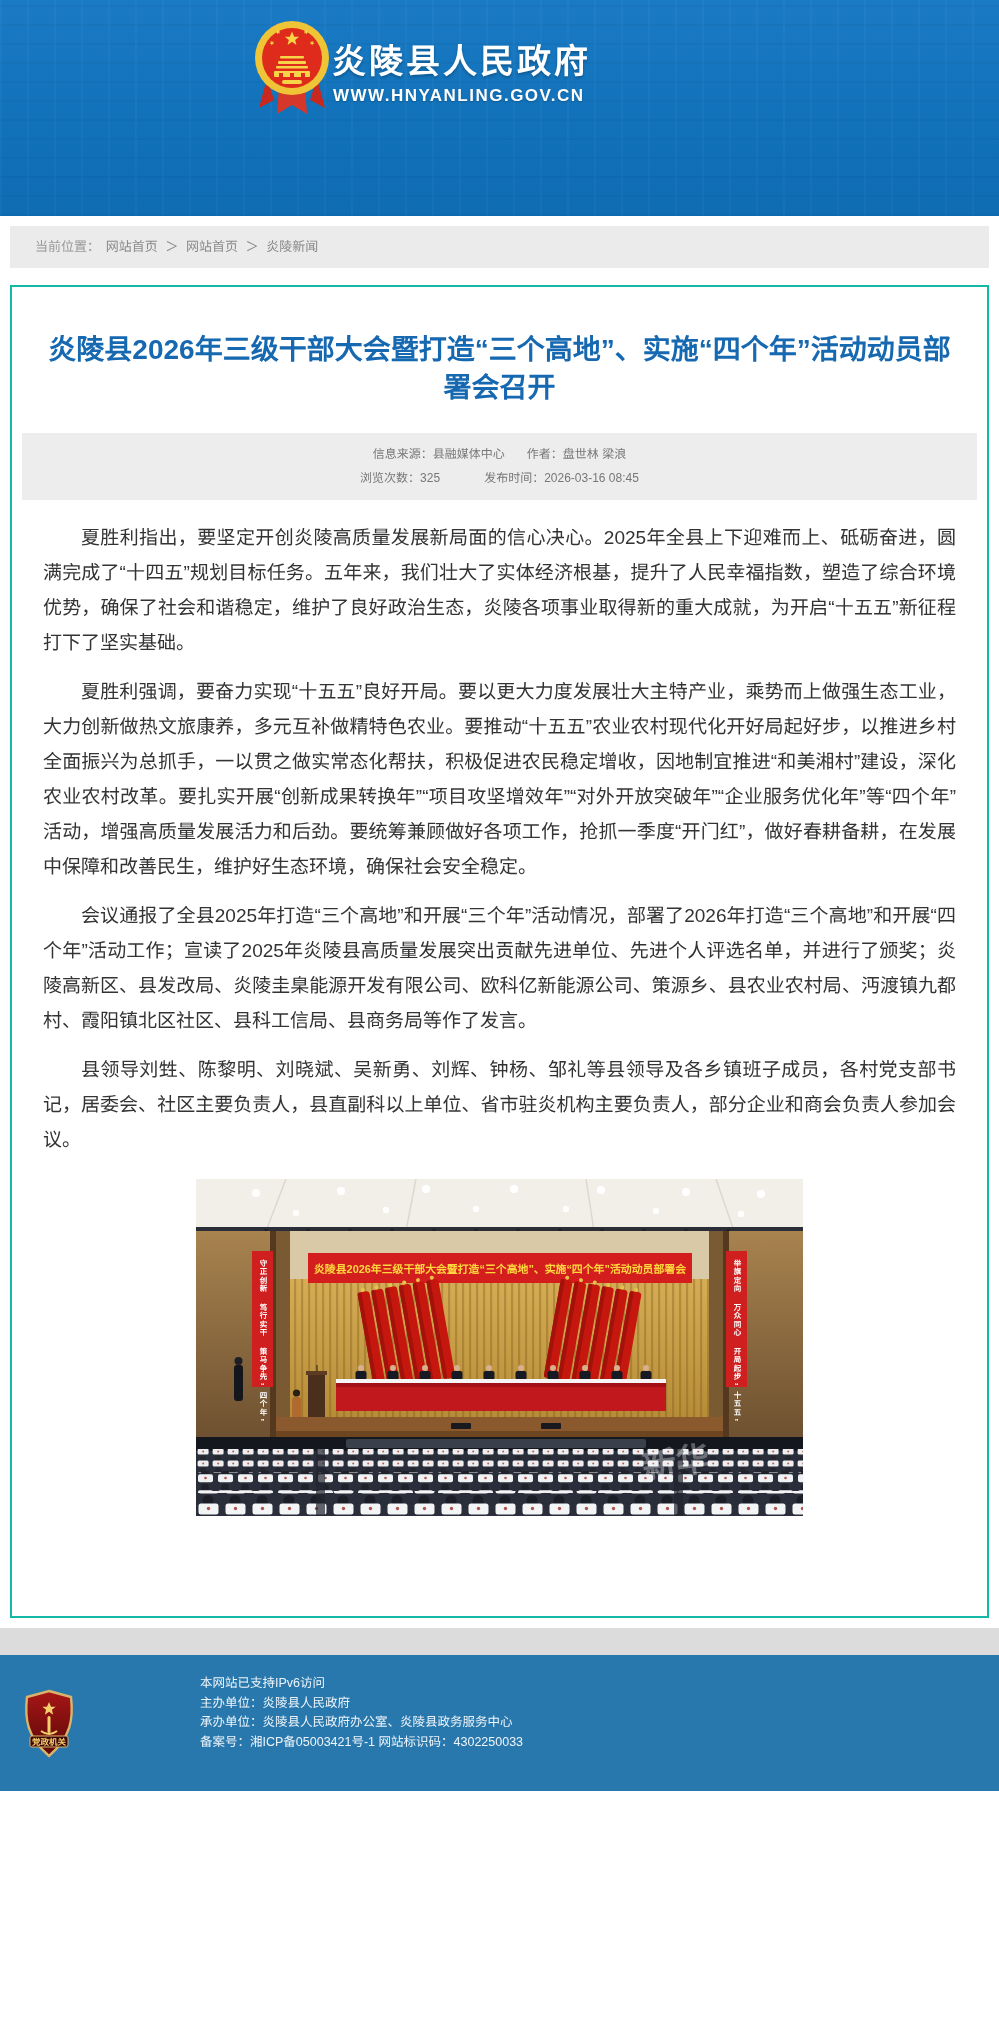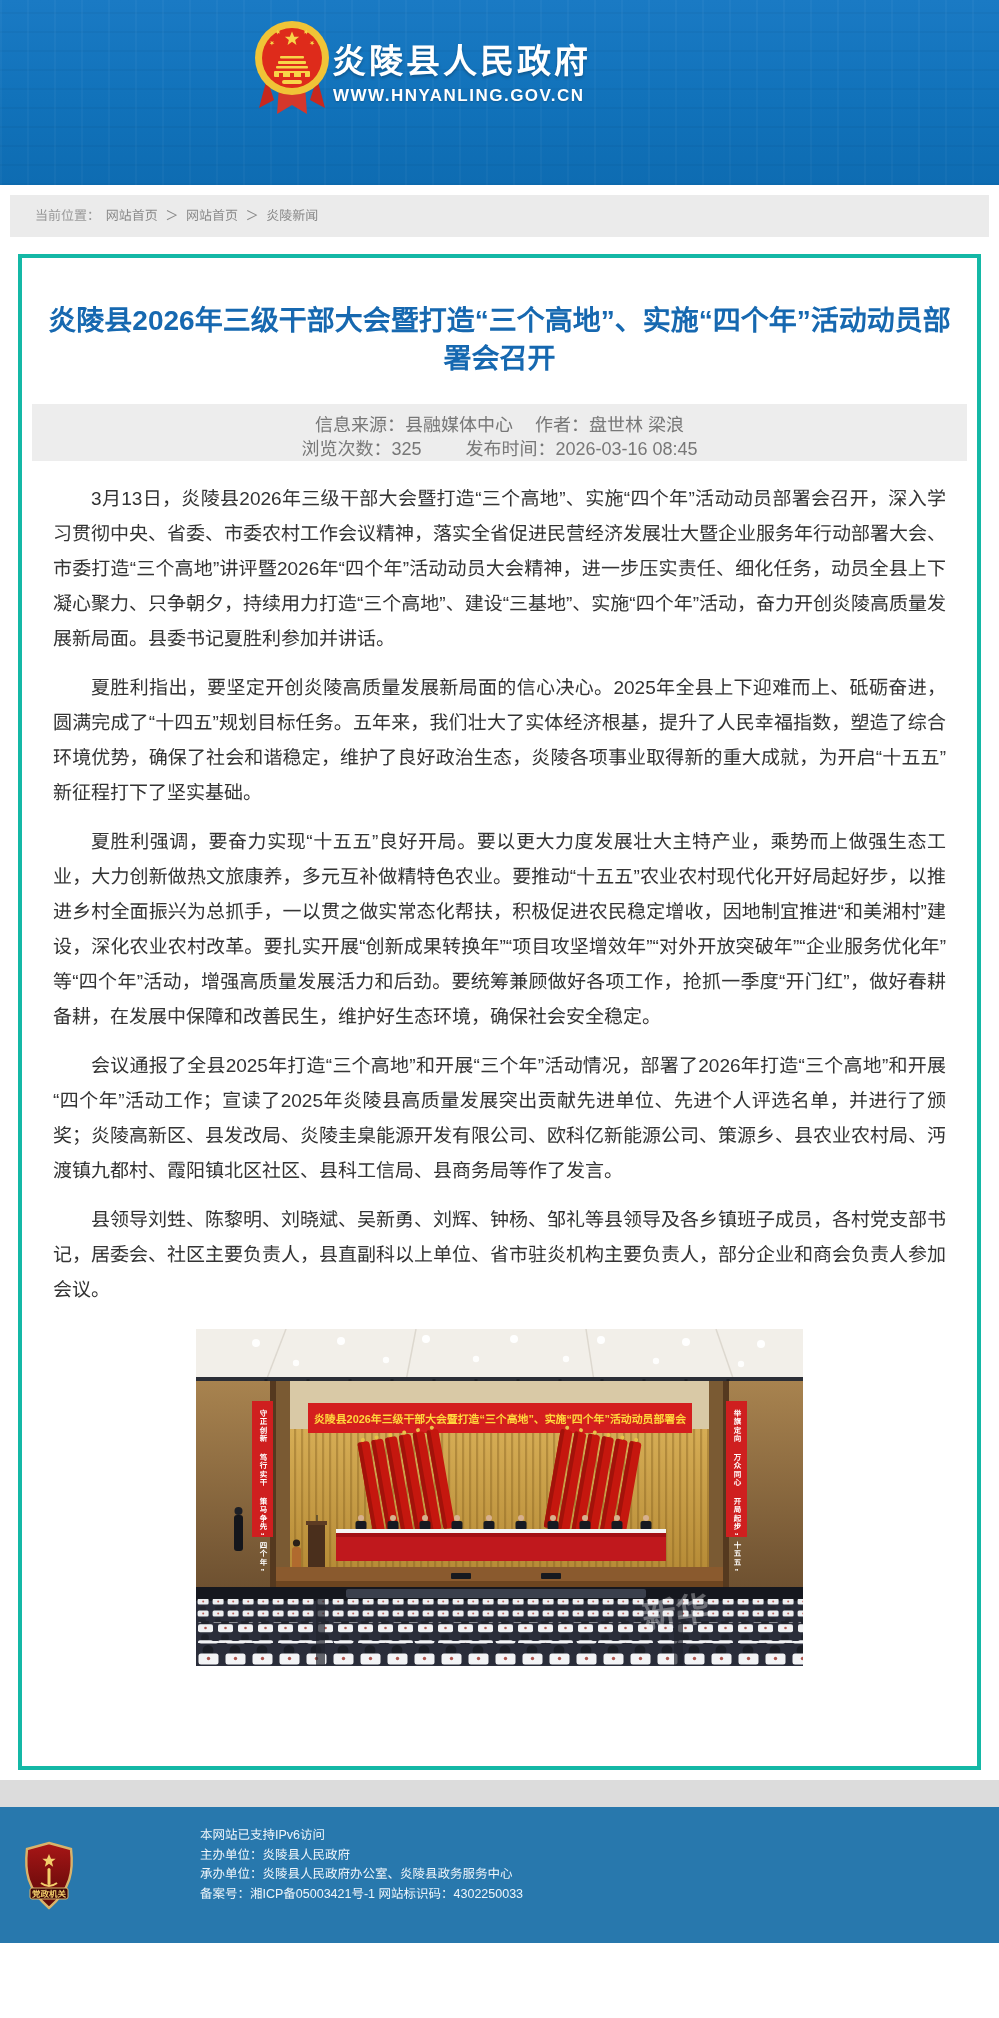--- a/index.html
+++ b/index.html
@@ -1,36 +1,36 @@
 <!DOCTYPE html>
 <html lang="zh-CN"><head>
 <meta charset="utf-8">
 <style>
   html,body{margin:0;padding:0;background:#ffffff;}
   body{width:999px;font-family:"Liberation Sans","DejaVu Sans",sans-serif;-webkit-font-smoothing:antialiased;}
 
   
-  .site-header{position:relative;height:185px;background:linear-gradient(180deg,#1a7ac4 0%,#1172ba 55%,#0e6cb2 100%);overflow:hidden;}
+  .site-header{position:relative;height:216px;background:linear-gradient(180deg,#1a7ac4 0%,#1172ba 55%,#0e6cb2 100%);overflow:hidden;}
   .site-header::before{content:"";position:absolute;inset:0;
     background-image:repeating-linear-gradient(90deg,rgba(255,255,255,.055) 0 2px,transparent 2px 27px),
                      repeating-linear-gradient(0deg,rgba(0,0,0,.05) 0 2px,transparent 2px 19px);
     opacity:.55;}
   .emblem{position:absolute;left:252px;top:18px;}
   .site-title{position:absolute;left:332px;top:34px;color:#ffffff;font-size:34px;font-weight:bold;letter-spacing:3px;text-shadow:0 2px 3px rgba(0,0,0,.25);}
   .site-url{position:absolute;left:333px;top:86px;color:#ffffff;font-size:17px;font-weight:bold;letter-spacing:1.5px;text-shadow:0 1px 2px rgba(0,0,0,.2);}
 
   
   .breadcrumb{margin:10px 10px 0;height:42px;line-height:42px;background:#ebebeb;font-size:13px;color:#999;padding-left:25px;box-sizing:border-box;}
   .breadcrumb .bc-link{color:#8a8a8a;text-decoration:none;margin:0 2px;cursor:pointer;}
   .breadcrumb .bc-sep{color:#8a8a8a;margin:0 2px;}
 
   
-  .panel{margin:17px 18px 0;background:#ffffff;border:4px solid #14b8a6;padding-bottom:100px;}
+  .panel{margin:17px 10px 0;background:#ffffff;border:2px solid #14b8a6;padding-bottom:100px;}
   .article-title{margin:44px 24px 0;text-align:center;color:#1668b0;font-size:28px;font-weight:bold;line-height:38px;}
-  .meta-box{margin:26px 10px 0;background:#ededed;text-align:center;font-size:18px;color:#777;padding:9px 0 0;}
+  .meta-box{margin:26px 10px 0;background:#ededed;text-align:center;font-size:12px;color:#777;padding:9px 0 10px;}
   .meta-box .meta-line{line-height:24px;}
   .meta-box .gap{display:inline-block;width:22px;}
   .meta-box .gap-wide{display:inline-block;width:44px;}
 
   .article-body{padding:20px 31px 0;font-size:19px;line-height:35px;color:#333;text-align:justify;}
   .article-body p{margin:0 0 14px;text-indent:2em;}
 
   .photo-wrap{text-align:center;margin-top:22px;}
   .photo-svg{display:block;margin:0 auto;}
 
@@ -87,21 +87,20 @@
   <div class="meta-box">
     <div class="meta-line">
       <span>信息来源：</span><span>县融媒体中心</span><span class="gap"></span><span>作者：</span><span>盘世林 梁浪</span>
     </div>
     <div class="meta-line">
       <span>浏览次数：</span><span>325</span><span class="gap-wide"></span><span>发布时间：</span><span>2026-03-16 08:45</span>
     </div>
   </div>
 
   <div class="article-body">
-    <p>3月13日，炎陵县2026年三级干部大会暨打造“三个高地”、实施“四个年”活动动员部署会召开，深入学习贯彻中央、省委、市委农村工作会议精神，落实全省促进民营经济发展壮大暨企业服务年行动部署大会、市委打造“三个高地”讲评暨2026年“四个年”活动动员大会精神，进一步压实责任、细化任务，动员全县上下凝心聚力、只争朝夕，持续用力打造“三个高地”、建设“三基地”、实施“四个年”活动，奋力开创炎陵高质量发展新局面。县委书记夏胜利参加并讲话。</p>
     <p>夏胜利指出，要坚定开创炎陵高质量发展新局面的信心决心。2025年全县上下迎难而上、砥砺奋进，圆满完成了“十四五”规划目标任务。五年来，我们壮大了实体经济根基，提升了人民幸福指数，塑造了综合环境优势，确保了社会和谐稳定，维护了良好政治生态，炎陵各项事业取得新的重大成就，为开启“十五五”新征程打下了坚实基础。</p>
     <p>夏胜利强调，要奋力实现“十五五”良好开局。要以更大力度发展壮大主特产业，乘势而上做强生态工业，大力创新做热文旅康养，多元互补做精特色农业。要推动“十五五”农业农村现代化开好局起好步，以推进乡村全面振兴为总抓手，一以贯之做实常态化帮扶，积极促进农民稳定增收，因地制宜推进“和美湘村”建设，深化农业农村改革。要扎实开展“创新成果转换年”“项目攻坚增效年”“对外开放突破年”“企业服务优化年”等“四个年”活动，增强高质量发展活力和后劲。要统筹兼顾做好各项工作，抢抓一季度“开门红”，做好春耕备耕，在发展中保障和改善民生，维护好生态环境，确保社会安全稳定。</p>
     <p>会议通报了全县2025年打造“三个高地”和开展“三个年”活动情况，部署了2026年打造“三个高地”和开展“四个年”活动工作；宣读了2025年炎陵县高质量发展突出贡献先进单位、先进个人评选名单，并进行了颁奖；炎陵高新区、县发改局、炎陵圭臬能源开发有限公司、欧科亿新能源公司、策源乡、县农业农村局、沔渡镇九都村、霞阳镇北区社区、县科工信局、县商务局等作了发言。</p>
     <p>县领导刘甡、陈黎明、刘晓斌、吴新勇、刘辉、钟杨、邹礼等县领导及各乡镇班子成员，各村党支部书记，居委会、社区主要负责人，县直副科以上单位、省市驻炎机构主要负责人，部分企业和商会负责人参加会议。</p>
   </div>
 
   <div class="photo-wrap">
     <svg class="photo-svg" width="607" height="337" viewBox="0 0 607 337">
       <defs>
         <linearGradient id="wallG" x1="0" y1="0" x2="0" y2="1">

